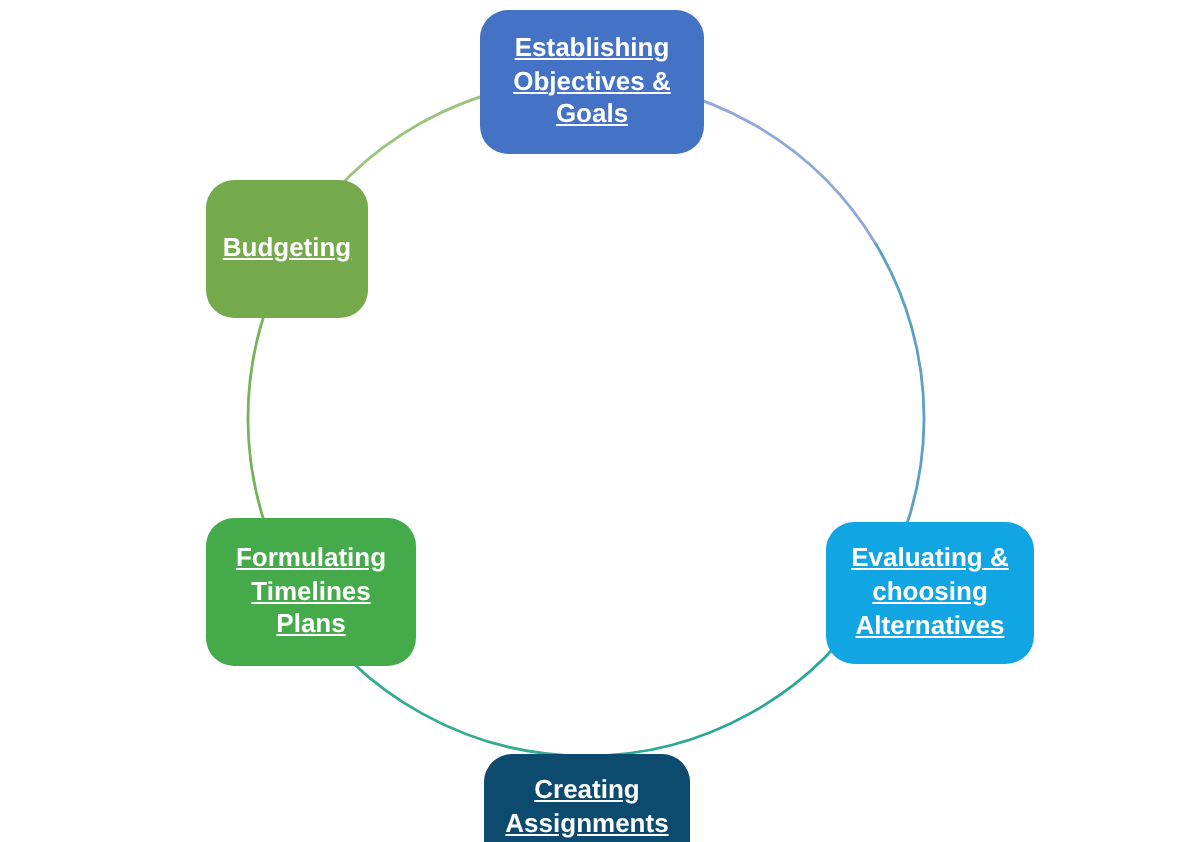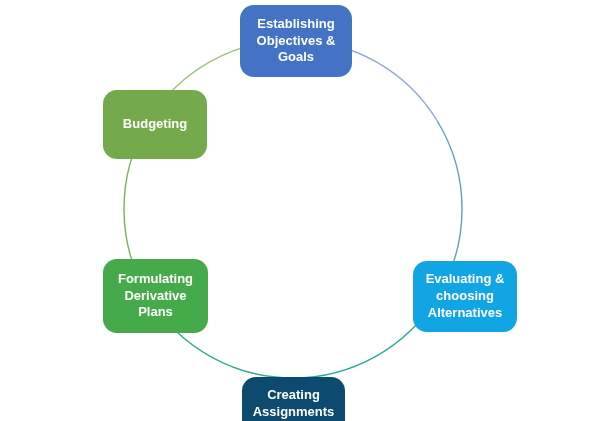--- a/index.html
+++ b/index.html
@@ -39,22 +39,22 @@
     font-size: 13px;
     line-height: 1.3;
     padding: 4px 8px;
     box-sizing: border-box;
   }
   .n0 { left: 240px; top: 5px;   width: 112px; height: 72px; }
   .n1 { left: 380px; top: 92px;  width: 103px; height: 68px; }
   .n2 { left: 379px; top: 261px; width: 104px; height: 71px; }
   .n3 { left: 242px; top: 343px; width: 103px; height: 70px; }
   .n4 { left: 103px; top: 259px; width: 105px; height: 74px; }
-  .n5 { left: 103px; top: 90px;  width: 104px; height: 69px; text-align: center; }
-  .node-label { display: block; width: 100%; }
+  .n5 { left: 103px; top: 90px;  width: 81px; height: 69px; text-align: center; }
+  .node-label { display: block; width: 100%; text-decoration: underline; }
 </style>
 </head>
 <body>
 
 <div class="stage">
 
   <svg class="ring" viewBox="0 0 600 421" xmlns="http://www.w3.org/2000/svg">
     <path d="M 293 40 A 169 169 0 0 1 437.9 122" stroke="#8fa8dc"></path>
     <path d="M 437.9 122 A 169 169 0 0 1 436.3 298.6" stroke="#5e9fc2"></path>
     <path d="M 436.3 298.6 A 169 169 0 0 1 293 378" stroke="#2aa895"></path>
@@ -70,20 +70,20 @@
 
   <div class="node n2" style="background-color: rgb(18, 165, 228); margin-left: 34px;">
     <span class="node-label">Evaluating &amp; choosing Alternatives</span>
   </div>
 
   <div class="node n3" style="background-color: #0c4a6e; margin-top: 34px;">
     <span class="node-label">Creating Assignments &amp;Timelines</span>
   </div>
 
   <div class="node n4" style="background-color: rgb(69, 171, 74);">
-    <span class="node-label">Formulating Derivative Plans</span>
+    <span class="node-label">Formulating Timelines Plans</span>
   </div>
 
   <div class="node n5" style="background-color: rgb(116, 169, 76);">
     <span class="node-label">Budgeting</span>
   </div>
 
 </div>
 
 </body></html>

